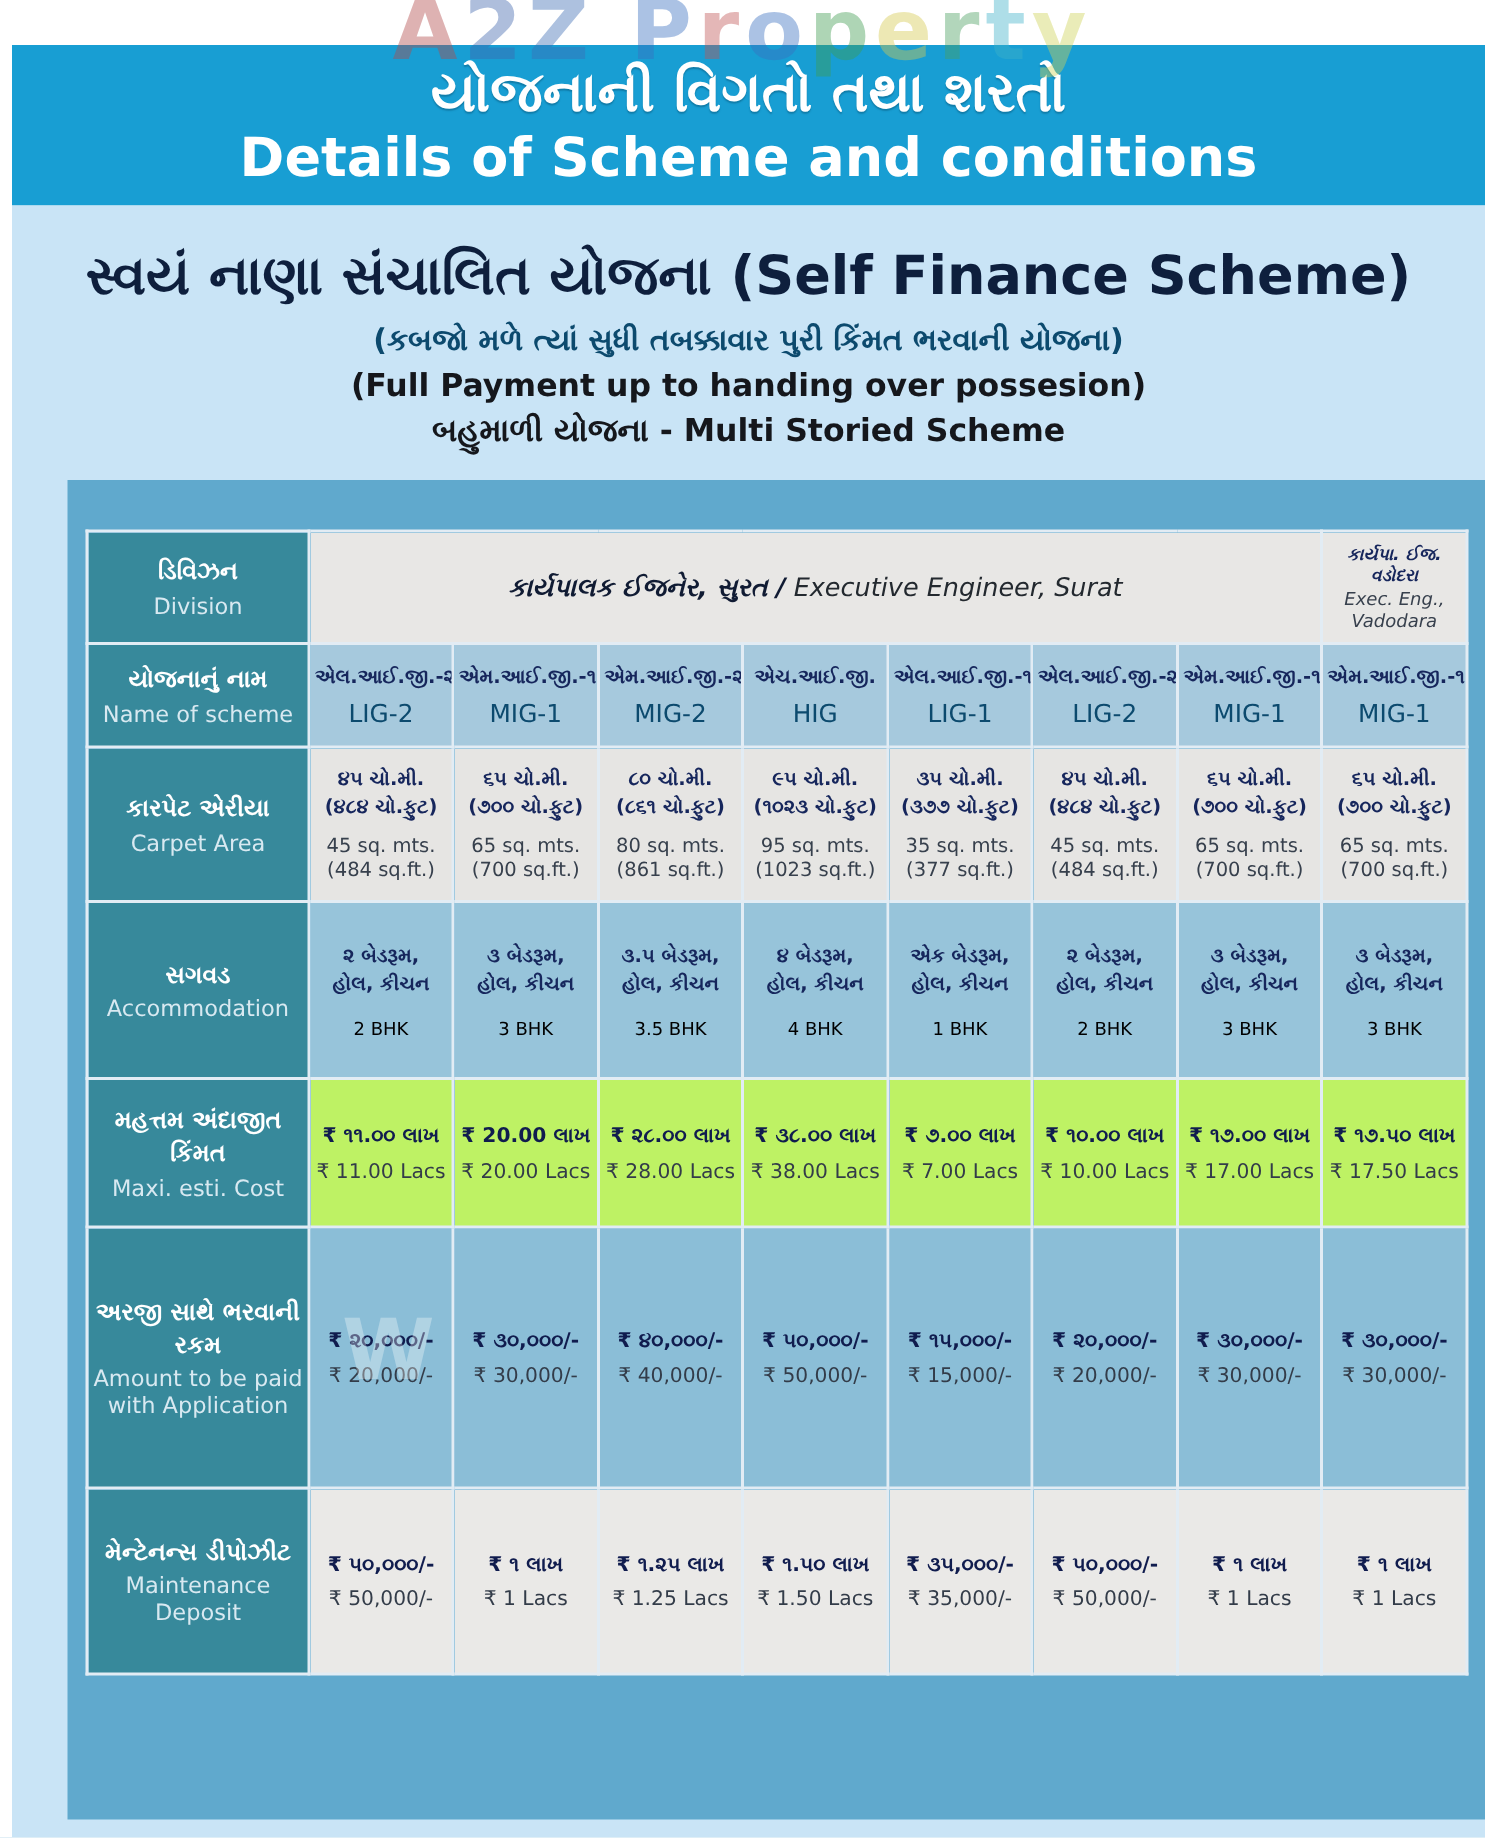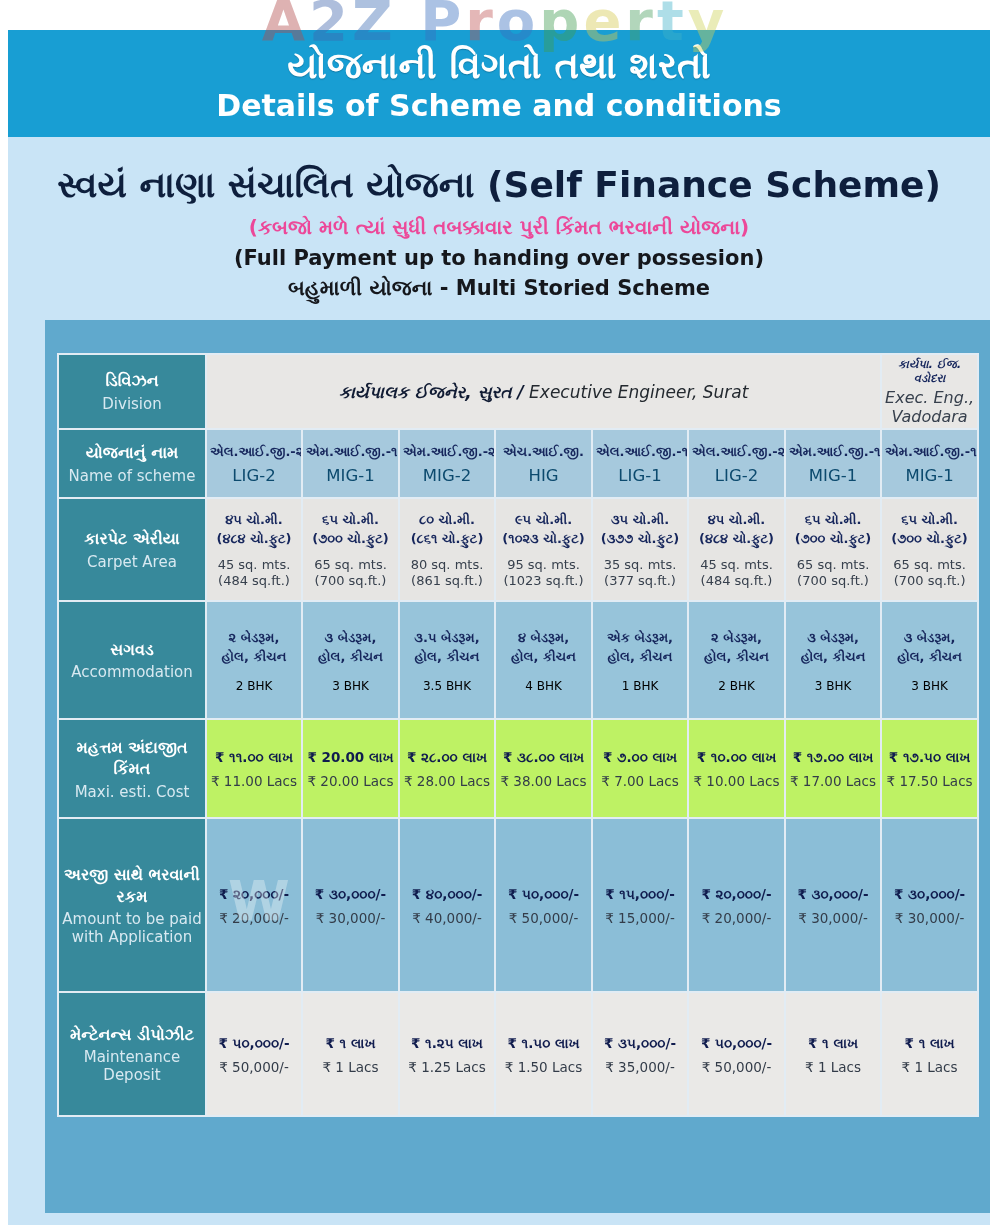--- a/index.html
+++ b/index.html
@@ -2,31 +2,31 @@
 <html><head>
 <meta charset="utf-8">
 <style>
   html,body{margin:0;padding:0;background:#ffffff;}
   .page{position:relative;width:990px;height:1225px;background:#ffffff;overflow:hidden;
         font-family:"DejaVu Sans","Liberation Sans",sans-serif;}
   
   .band{position:absolute;left:8px;top:30px;right:0;height:107px;background:#189ED3;
         display:flex;flex-direction:column;align-items:center;justify-content:center;}
   .band-gu{color:#ffffff;font-size:37px;font-weight:bold;line-height:1.15;text-shadow:0 1px 1px rgba(0,60,90,.35);}
-  .band-en{color:#ffffff;font-size:30px;font-weight:bold;line-height:1.1;margin-top:2px;}
+  .band-en{color:#ffffff;font-size:36px;font-weight:bold;line-height:1.1;margin-top:2px;}
   
   .wm-top{position:absolute;left:0;top:-12px;width:100%;text-align:center;z-index:5;
           font-size:56px;font-weight:bold;letter-spacing:4px;opacity:.42;pointer-events:none;white-space:nowrap;}
   .ghost-w{position:absolute;left:183px;top:548px;z-index:6;font-size:56px;font-weight:bold;
            color:#ffffff;opacity:.32;pointer-events:none;}
   
   .body-bg{position:absolute;left:8px;top:137px;right:0;bottom:0;background:#C9E4F6;}
   .intro{position:absolute;left:8px;top:143px;right:0;text-align:center;color:#0e1f3d;}
   .intro-l1{font-size:36px;font-weight:bold;margin-top:21px;}
-  .intro-l2{font-size:20px;font-weight:bold;margin-top:9px;color:#ec4899;}
+  .intro-l2{font-size:20px;font-weight:bold;margin-top:9px;color:#0c4a6e;}
   .intro-l3{font-size:21px;font-weight:bold;margin-top:7px;color:#15171c;}
   .intro-l4{font-size:21px;font-weight:bold;margin-top:6px;color:#15171c;}
   
   .panel{position:absolute;left:45px;top:320px;right:0;height:893px;background:#60A9CD;}
   table.scheme{border-collapse:collapse;table-layout:fixed;position:absolute;left:12px;top:33px;width:920px;}
   table.scheme td,table.scheme th{border:2px solid #E2ECF4;padding:2px 3px;text-align:center;vertical-align:middle;overflow:hidden;}
   
   th.rh{background:#37899B;}
   .rh-gu{color:#ffffff;font-size:16px;font-weight:bold;line-height:1.35;}
   .rh-en{color:#D8E9F1;font-size:15px;font-weight:normal;line-height:1.2;margin-top:3px;}
@@ -40,21 +40,21 @@
   tr.r-app  td{background:#8BBED7;height:168px;}
   tr.r-maint td{background:#EAE9E7;height:118px;}
   
   .gu{color:#16265c;font-weight:bold;font-size:13px;line-height:1.5;}
   .en{color:#37404d;font-size:13px;line-height:1.25;}
   .loc-gu{color:#101b33;font-weight:bold;font-size:21px;line-height:1.2;}
   .loc-en{color:#20262e;font-size:19px;margin-top:16px;}
   .div-line{font-size:17px;color:#23292f;}
   .div-line b{color:#101b33;font-weight:bold;}
   .div-small-gu{color:#16265c;font-weight:bold;font-size:11.5px;line-height:1.25;}
-  .div-small-en{color:#37404d;font-size:16px;line-height:1.2;margin-top:2px;}
+  .div-small-en{color:#37404d;font-size:12px;line-height:1.2;margin-top:2px;}
   .name-en{color:#0c4a6e;font-size:16.5px;margin-top:4px;}
   .carpet-en{margin-top:8px;text-align:center;}
   .acc-en{color:#000000;font-size:12px;margin-top:12px;}
   .money-gu{color:#101c4e;font-weight:bold;font-size:13.5px;line-height:1.4;}
   .money-en{color:#333c49;font-size:13.5px;margin-top:6px;}
 </style>
 </head>
 <body>
 
 <div class="page">

